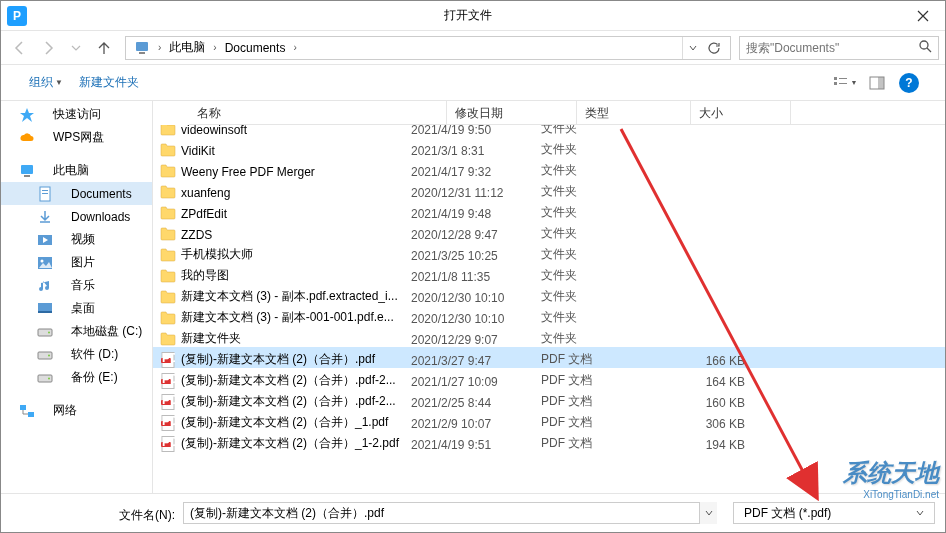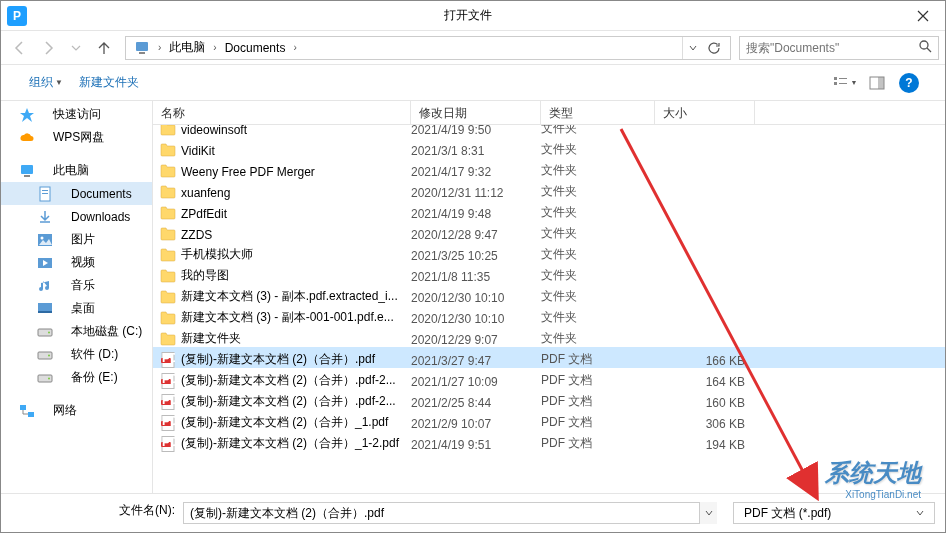--- a/index.html
+++ b/index.html
@@ -33,51 +33,51 @@
 
 .body { display: flex; height: 392px; }
 .sidebar { width: 152px; border-right: 1px solid #e5e5e5; overflow-y: auto; padding: 2px 0; }
 .side-item { height: 23px; display: flex; align-items: center; padding-left: 18px; gap: 18px; cursor: pointer; }
 .side-item.indent { padding-left: 36px; }
 .side-item.selected { background: #d9eaf9; }
 .side-item .sicn { width: 16px; height: 16px; display: flex; align-items: center; justify-content: center; flex-shrink: 0; }
 .side-gap { height: 10px; }
 
 .main { flex: 1; display: flex; flex-direction: column; }
-.headers { height: 24px; display: flex; border-bottom: 1px solid #e5e5e5; }
+.headers { height: 24px; display: flex; border-bottom: 1px solid #e5e5e5; margin-left: 36px; }
 .headers .col { border-right: 1px solid #e5e5e5; padding: 4px 8px; color: #333; cursor: pointer; }
 .col-name { width: 258px; }
 .col-date { width: 130px; }
 .col-type { width: 114px; }
 .col-size { width: 100px; text-align: left; }
 
 .filelist { flex: 1; overflow-y: auto; }
 .row { height: 21px; display: flex; align-items: flex-end; cursor: pointer; }
 .row.selected { background: #cde8ff; }
 .row .ficon { width: 18px; height: 16px; margin: 0 4px 0 6px; display: flex; align-items: center; justify-content: center; flex-shrink: 0; }
 .row .fname { width: 230px; white-space: nowrap; overflow: hidden; text-overflow: ellipsis; }
 .row .fdate { width: 130px; color: #555; }
 .row .ftype { width: 114px; color: #555; }
 .row .fsize { width: 90px; color: #555; text-align: right; }
 
 .footer { border-top: 1px solid #e5e5e5; padding: 8px 10px; }
-.frow1 { display: flex; align-items: flex-start; gap: 8px; margin-bottom: 10px; }
+.frow1 { display: flex; align-items: flex-end; gap: 8px; margin-bottom: 10px; }
 .frow1 .lbl { padding-left: 108px; }
 .frow1 .fname-input { flex: 1; height: 22px; border: 1px solid #ccc; padding: 0 6px; display: flex; align-items: center; }
 .frow1 .fname-input input { border: none; outline: none; width: 100%; }
 .frow1 .drop-btn { width: 18px; height: 22px; border: none; border-left: 1px solid #ccc; display: flex; align-items: center; justify-content: center; cursor: pointer; margin-left: -26px; margin-right: 8px; background: #f5f5f5; }
 .frow1 .filter { width: 202px; height: 22px; border: 1px solid #ccc; display: flex; align-items: center; padding: 0 10px; cursor: pointer; justify-content: space-between; }
 
 .folder-svg { fill: #ffd86b; stroke: #d8a93c; stroke-width: 0.5; }
 .pdf-svg-bg { fill: #fff; stroke: #bbb; }
 .pdf-svg-mark { fill: #d33; }
 
 .arrow-annot { position: absolute; pointer-events: none; }
 
-.watermark { position: absolute; right: 24px; bottom: 32px; opacity: 0.8; }
+.watermark { position: absolute; right: 6px; bottom: 32px; opacity: 0.8; }
 .watermark .wm-main { font-size: 24px; color: #1b6fb6; font-weight: bold; font-style: italic; text-shadow: 1px 1px 2px rgba(0,0,0,0.2); }
 .watermark .wm-sub { font-size: 10px; color: #1b6fb6; text-align: right; }
 </style>
 </head>
 <body>
 
 <div class="titlebar">
   <div class="icon-app">
       <span>P</span>
     </div>
@@ -221,35 +221,35 @@
         <span class="sicn">
           <svg width="16" height="16" viewBox="0 0 16 16">
             <path d="M8 2 L8 10 M4 7 L8 11 L12 7 M3 13 L13 13" fill="none" stroke="#5b9bd5" stroke-width="1.5"></path>
           </svg>
         </span>
         <span>Downloads</span>
       </div>
       <div class="side-item indent">
         <span class="sicn">
           <svg width="16" height="16" viewBox="0 0 16 16">
+            <rect x="1" y="3" width="14" height="10" fill="#5b9bd5"></rect>
+            <path d="M6 5 L11 8 L6 11 Z" fill="#fff"></path>
+          </svg>
+        </span>
+        <span>视频</span>
+      </div>
+      <div class="side-item indent">
+        <span class="sicn">
+          <svg width="16" height="16" viewBox="0 0 16 16">
             <rect x="1" y="2" width="14" height="12" fill="#5b9bd5"></rect>
             <circle cx="5" cy="6" r="1.5" fill="#fff"></circle>
             <path d="M2 13 L6 8 L9 11 L12 7 L15 13 Z" fill="#fff" opacity="0.8"></path>
           </svg>
         </span>
         <span>图片</span>
-      </div>
-      <div class="side-item indent">
-        <span class="sicn">
-          <svg width="16" height="16" viewBox="0 0 16 16">
-            <rect x="1" y="3" width="14" height="10" fill="#5b9bd5"></rect>
-            <path d="M6 5 L11 8 L6 11 Z" fill="#fff"></path>
-          </svg>
-        </span>
-        <span>视频</span>
       </div>
       <div class="side-item indent">
         <span class="sicn">
           <svg width="16" height="16" viewBox="0 0 16 16">
             <path d="M6 3 L6 11 A2 2 0 1 1 4 9 L4 5 L12 3 L12 10 A2 2 0 1 1 10 8" fill="#5b9bd5"></path>
           </svg>
         </span>
         <span>音乐</span>
       </div>
       <div class="side-item indent">

